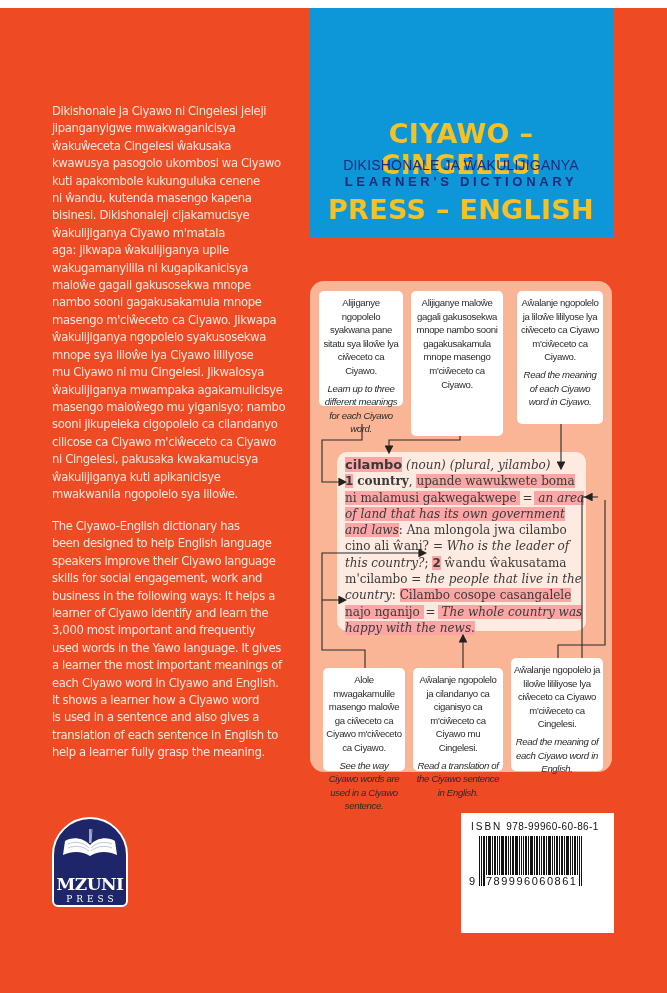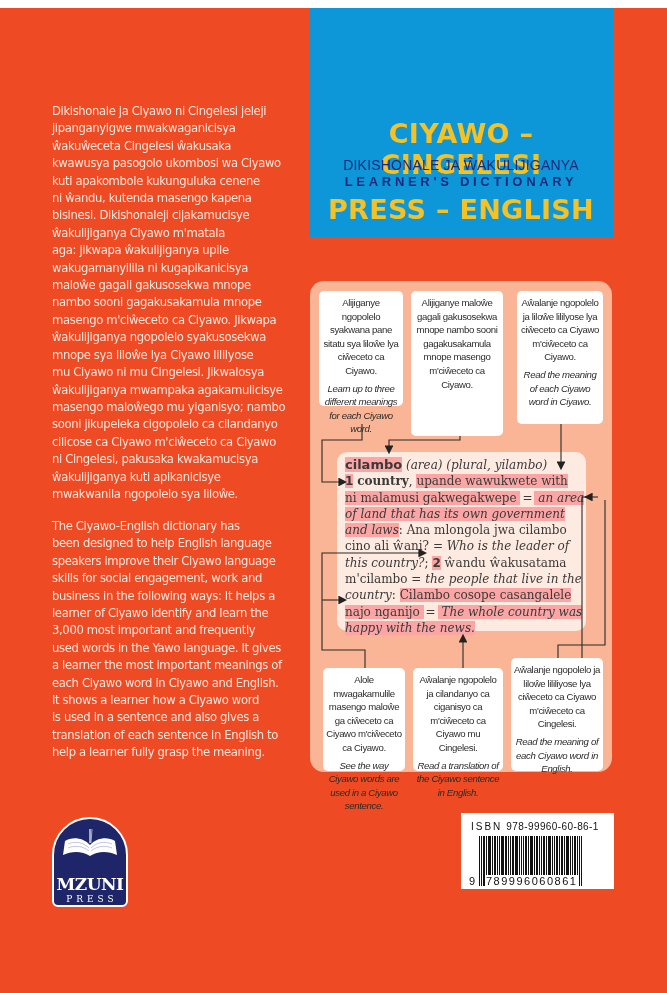--- a/index.html
+++ b/index.html
@@ -83,21 +83,21 @@
   .it { font-style: italic; }
   .b { font-weight: bold; }
   .hw { font-family: "DejaVu Sans", sans-serif; font-weight: bold; font-size: 13px; }
   .num { font-family: "DejaVu Sans", sans-serif; font-weight: bold; }
   .eq { background: #fde9dd; padding: 0 2px; }
 
   .svg-lines { position: absolute; left: 0; top: 0; pointer-events: none; }
 
   
   .barcode {
-    position: absolute; left: 461px; top: 813px; width: 153px; height: 76px;
+    position: absolute; left: 461px; top: 813px; width: 153px; height: 120px;
     background: #ffffff; padding: 8px 10px 0 10px;
   }
   .isbn { font-family: "Liberation Sans", sans-serif; font-size: 10px; color: #111; letter-spacing: 0.4px; }
   .isbn .lbl { letter-spacing: 2px; margin-right: 4px; }
   .bars { display: flex; height: 50px; margin-top: 4px; align-items: flex-end; margin-left: 8px; }
   .bars i { display: block; background: #111; height: 100%; margin-right: 1px; }
   .digits { font-family: "Liberation Sans", sans-serif; font-size: 11px; color: #111; letter-spacing: 1.5px; margin-top: -11px; position: relative; }
   .digits .first { position: absolute; left: -2px; }
   .digits .rest { position: absolute; left: 14px; background:#fff; padding: 0 1px; }
 </style>
@@ -175,22 +175,22 @@
 </div>
 <div class="note" style="left:411px; top:291px; width:92px; height:145px;">
   <span class="yao">Alijiganye maloŵe gagali gakusosekwa mnope nambo sooni gagakusakamula mnope masengo m'ciŵeceto ca Ciyawo.</span>
 </div>
 <div class="note" style="left:517px; top:291px; width:86px; height:133px;">
   <span class="yao">Aŵalanje ngopolelo ja liloŵe lililyose lya ciŵeceto ca Ciyawo m'ciŵeceto ca Ciyawo.</span>
   <span class="en">Read the meaning of each Ciyawo word in Ciyawo.</span>
 </div>
 
 <div class="entry">
-  <div><span class="hl hw">cilambo</span> <span class="it">(area)</span> <span class="it">(plural, yilambo)</span></div>
-  <div><span class="hl num">1</span> <span class="b">country</span>, <span class="hl">upande wawukwete with</span></div>
+  <div><span class="hl hw">cilambo</span> <span class="it">(noun)</span> <span class="it">(plural, yilambo)</span></div>
+  <div><span class="hl num">1</span> <span class="b">country</span>, <span class="hl">upande wawukwete boma</span></div>
   <div><span class="hl">ni malamusi gakwegakwepe</span><span class="hl"> </span><span class="eq">=</span><span class="hl it"> <span>an area</span></span></div>
   <div><span class="hl it">of land that has its own government</span></div>
   <div><span class="hl it">and laws</span><span>:</span> <span>Ana mlongola jwa cilambo</span></div>
   <div><span>cino ali ŵani?</span> <span>=</span> <span class="it">Who is the leader of</span></div>
   <div><span class="it">this country?</span><span>;</span> <span class="hl num">2</span> <span>ŵandu ŵakusatama</span></div>
   <div><span>m'cilambo</span> <span>=</span> <span class="it">the people that live in the</span></div>
   <div><span class="it">country</span><span>:</span> <span class="hl">Cilambo cosope casangalele</span></div>
   <div><span class="hl">najo nganijo</span><span class="hl"> </span><span class="eq">=</span><span class="hl it"> <span>The whole country was</span></span></div>
   <div><span class="hl it">happy with the news.</span></div>
 </div>

